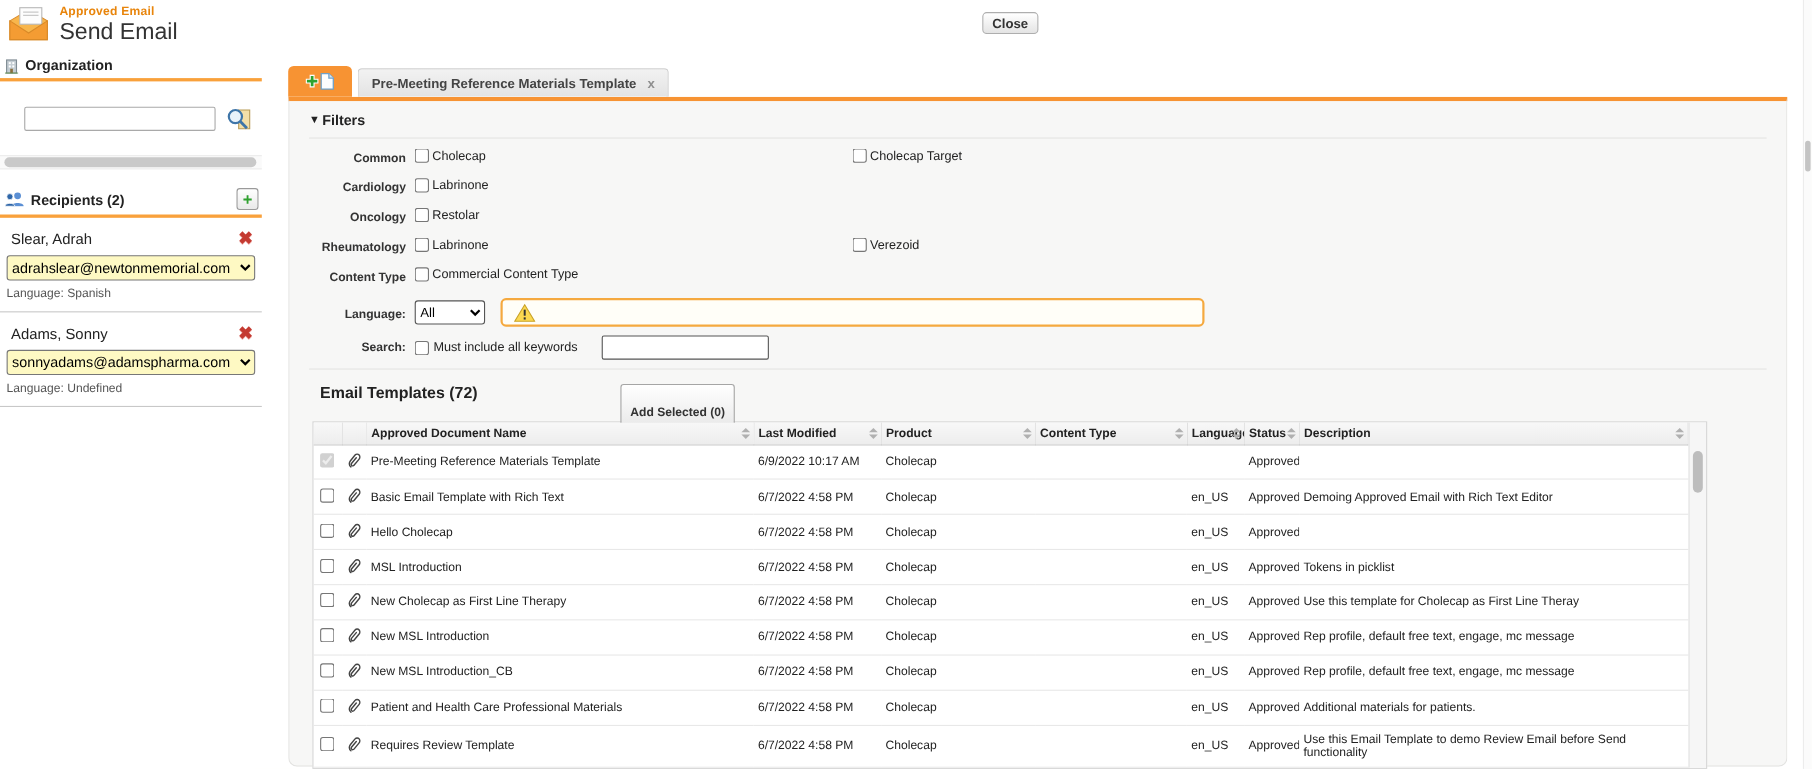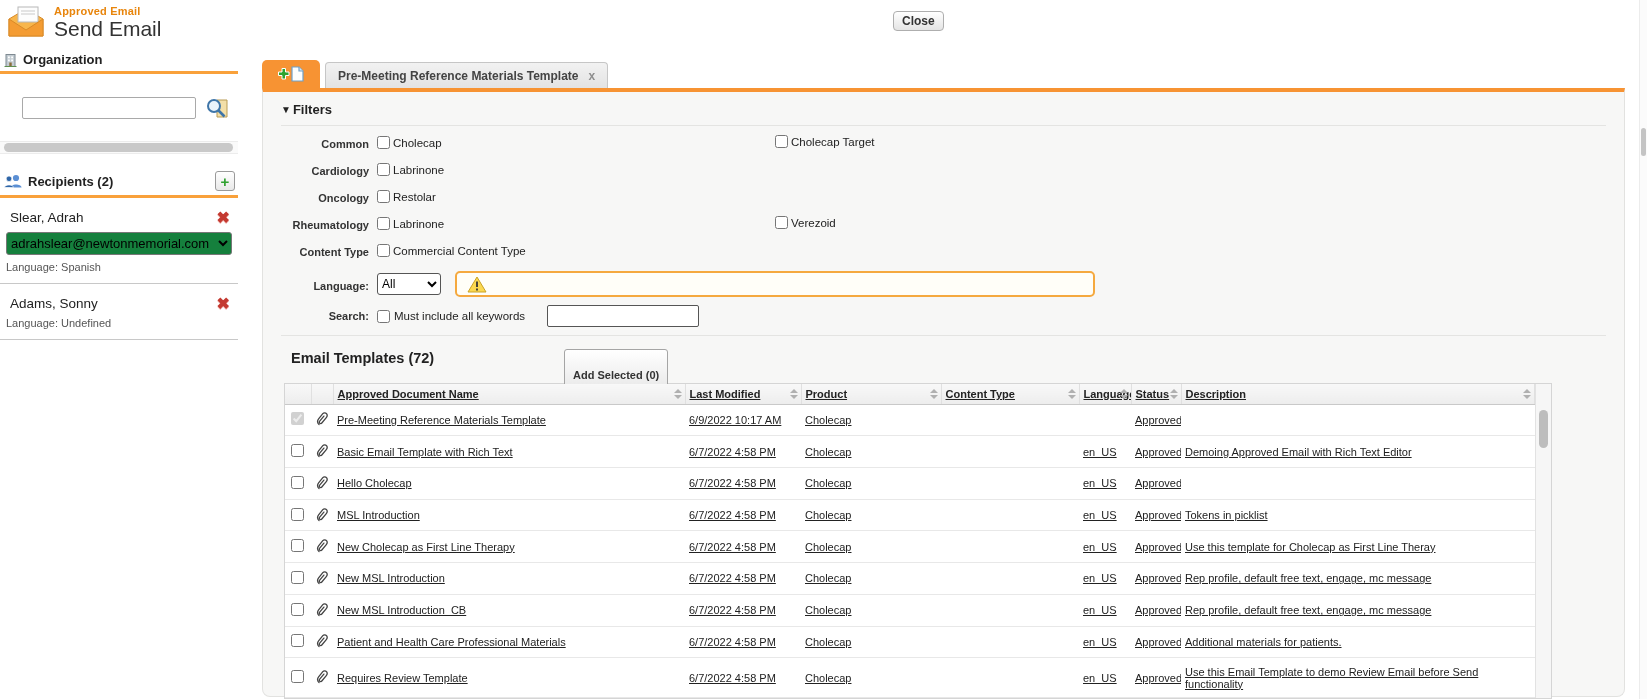--- a/index.html
+++ b/index.html
@@ -20,21 +20,21 @@
   .srch-row{display:flex;align-items:center;gap:9px;margin:23px 0 0 22px;}
   .srch-row input{width:174px;height:22px;border:1px solid #a9a9a9;border-radius:2px;font-size:12px;padding:0 4px;}
   .hscroll{margin-top:22px;height:13px;background:#fafafa;border-top:1px solid #ececec;border-bottom:1px solid #ececec;}
   .hscroll .thumb{height:9px;margin:1px 5px 0 4px;background:#c9c9c9;border-radius:5px;}
   .rcp-head{margin-top:17px;}
   .add-btn{margin-left:auto;margin-right:3px;width:20px;height:20px;background:linear-gradient(#fff,#e9e9e9);border:1px solid #9a9a9a;border-radius:3px;color:#2FA12F;font-weight:bold;font-size:15px;line-height:17px;text-align:center;cursor:pointer;font-family:"Liberation Sans",sans-serif;}
   .rcp{padding:12px 4px 10px 6px;border-bottom:1px solid #c8c8c8;}
   .rcp .nrow{display:flex;align-items:center;padding-left:4px;}
   .rcp .nm{font-size:13.5px;color:#222;}
   .rm-btn{margin-left:auto;margin-right:4px;color:#C43A31;font-weight:bold;font-size:16px;line-height:14px;cursor:pointer;text-shadow:0 1px 0 #f3b9b4;background:none;border:none;font-family:"Liberation Sans",sans-serif;}
-  .rcp select{margin-top:7px;width:226px;height:23px;font-size:13px;border:1px solid #777;border-radius:3px;background:#15803d;font-family:"Liberation Sans",sans-serif;}
+  .rcp select{margin-top:7px;width:226px;height:23px;font-size:13px;border:1px solid #777;border-radius:3px;background:#fef9c3;font-family:"Liberation Sans",sans-serif;}
   .rcp .lang{margin-top:6px;font-size:11px;color:#555;}
 
   
   .main{position:absolute;left:262px;top:60px;width:1363px;height:637px;}
   .tabbar{display:flex;height:28px;align-items:flex-end;}
   .tab-new{width:58px;height:28px;background:#F79333;border-radius:5px 5px 0 0;display:flex;align-items:center;justify-content:center;cursor:pointer;}
   .tab-doc{margin-left:5px;height:26px;background:linear-gradient(#f2f2f2,#e3e3e3);border:1px solid #c6c6c6;border-bottom:none;border-radius:4px 4px 0 0;display:flex;align-items:center;gap:10px;padding:0 12px;cursor:pointer;}
   .tab-doc .lbl{font-weight:bold;font-size:12px;color:#444;}
   .tab-doc .x{color:#8e8e8e;font-weight:bold;font-size:12px;cursor:pointer;}
   .panel{height:609px;background:#f7f7f6;border:1px solid #e2e2e0;border-top:4px solid #F79333;border-radius:0 0 8px 8px;padding:10px 0 0 18px;}
@@ -58,21 +58,21 @@
   .s-opt{display:flex;align-items:center;gap:4px;margin-left:8px;font-size:11.5px;color:#222;}
   .s-opt input[type=checkbox]{width:13px;height:13px;}
   .s-input{margin-left:22px;width:152px;height:22px;border:1px solid #555;border-radius:2px;font-size:12px;padding:0 4px;}
 
   
   .tpl-bar{position:relative;margin-top:14px;height:22px;}
   .tpl-bar h2{position:absolute;left:10px;top:0;font-size:14.5px;color:#222;}
   .add-sel{position:absolute;left:283px;top:-1px;font-family:"Liberation Sans",sans-serif;font-weight:bold;font-size:11px;color:#333;background:linear-gradient(#fff,#e2e2e2);border:1px solid #a5a5a5;border-radius:3px;padding:19px 8px;cursor:pointer;}
 
   
-  .tbl-wrap{margin:11px 0 0 3px;width:1268px;height:316px;background:#fff;border:1px solid #d5d5d5;display:flex;overflow:hidden;text-decoration:underline;}
+  .tbl-wrap{margin:11px 0 0 3px;width:1268px;height:316px;background:#fff;border:1px solid #d5d5d5;display:flex;overflow:hidden;}
   table{border-collapse:collapse;table-layout:fixed;width:1251px;font-size:11px;}
   th{background:linear-gradient(#f8f8f8,#ededed);border-bottom:1px solid #c9c9c9;border-right:1px solid #e0e0e0;font-size:11px;color:#222;text-align:left;padding:3px 4px;position:relative;height:20px;white-space:nowrap;overflow:hidden;cursor:pointer;}
   td{border-bottom:1px solid #e8e8e8;padding:5px 4px;color:#222;vertical-align:middle;overflow:hidden;}
   td.c-sel,th.c-sel{padding-left:6px;}
   td input{width:13px;height:13px;}
   .sort{position:absolute;right:3px;top:50%;transform:translateY(-50%);display:flex;flex-direction:column;gap:2px;}
   .sort i{display:block;width:0;height:0;border-left:4px solid transparent;border-right:4px solid transparent;}
   .sort .up{border-bottom:4px solid #b0b0b0;}
   .sort .dn{border-top:4px solid #b0b0b0;}
   .vscroll{width:16px;background:#f6f6f6;border-left:1px solid #e2e2e2;position:relative;}
@@ -144,21 +144,21 @@
     <div class="rule"></div>
 
     <div id="recipients-list">
         <div class="rcp"><div class="nrow">
             <span class="nm">Slear, Adrah</span>
             <button class="rm-btn">✖</button>
           </div><select><option>adrahslear@newtonmemorial.com</option></select><div class="lang">Language: Spanish</div></div>
         <div class="rcp"><div class="nrow">
             <span class="nm">Adams, Sonny</span>
             <button class="rm-btn">✖</button>
-          </div><div class="lang">Language: Undefined</div></div>
+          </div><select><option>sonnyadams@adamspharma.com</option></select><div class="lang">Language: Undefined</div></div>
       </div>
   </div>
 
   <div class="main">
     <div class="tabbar">
       <div class="tab-new">
         <svg width="28" height="18" viewBox="0 0 28 18">
           <path d="M5 3.5 H8.5 V7 H12 V10.5 H8.5 V14 H5 V10.5 H1.5 V7 H5 Z" fill="#2FA32F" stroke="#fff" stroke-width="1"></path>
           <path d="M15 2 H22 L26 6 V16 H15 Z" fill="#fdfdfd" stroke="#6fa1c9" stroke-width="1.2"></path>
           <path d="M22 2 V6 H26" fill="#d7e7f3" stroke="#6fa1c9" stroke-width="1.2"></path>

